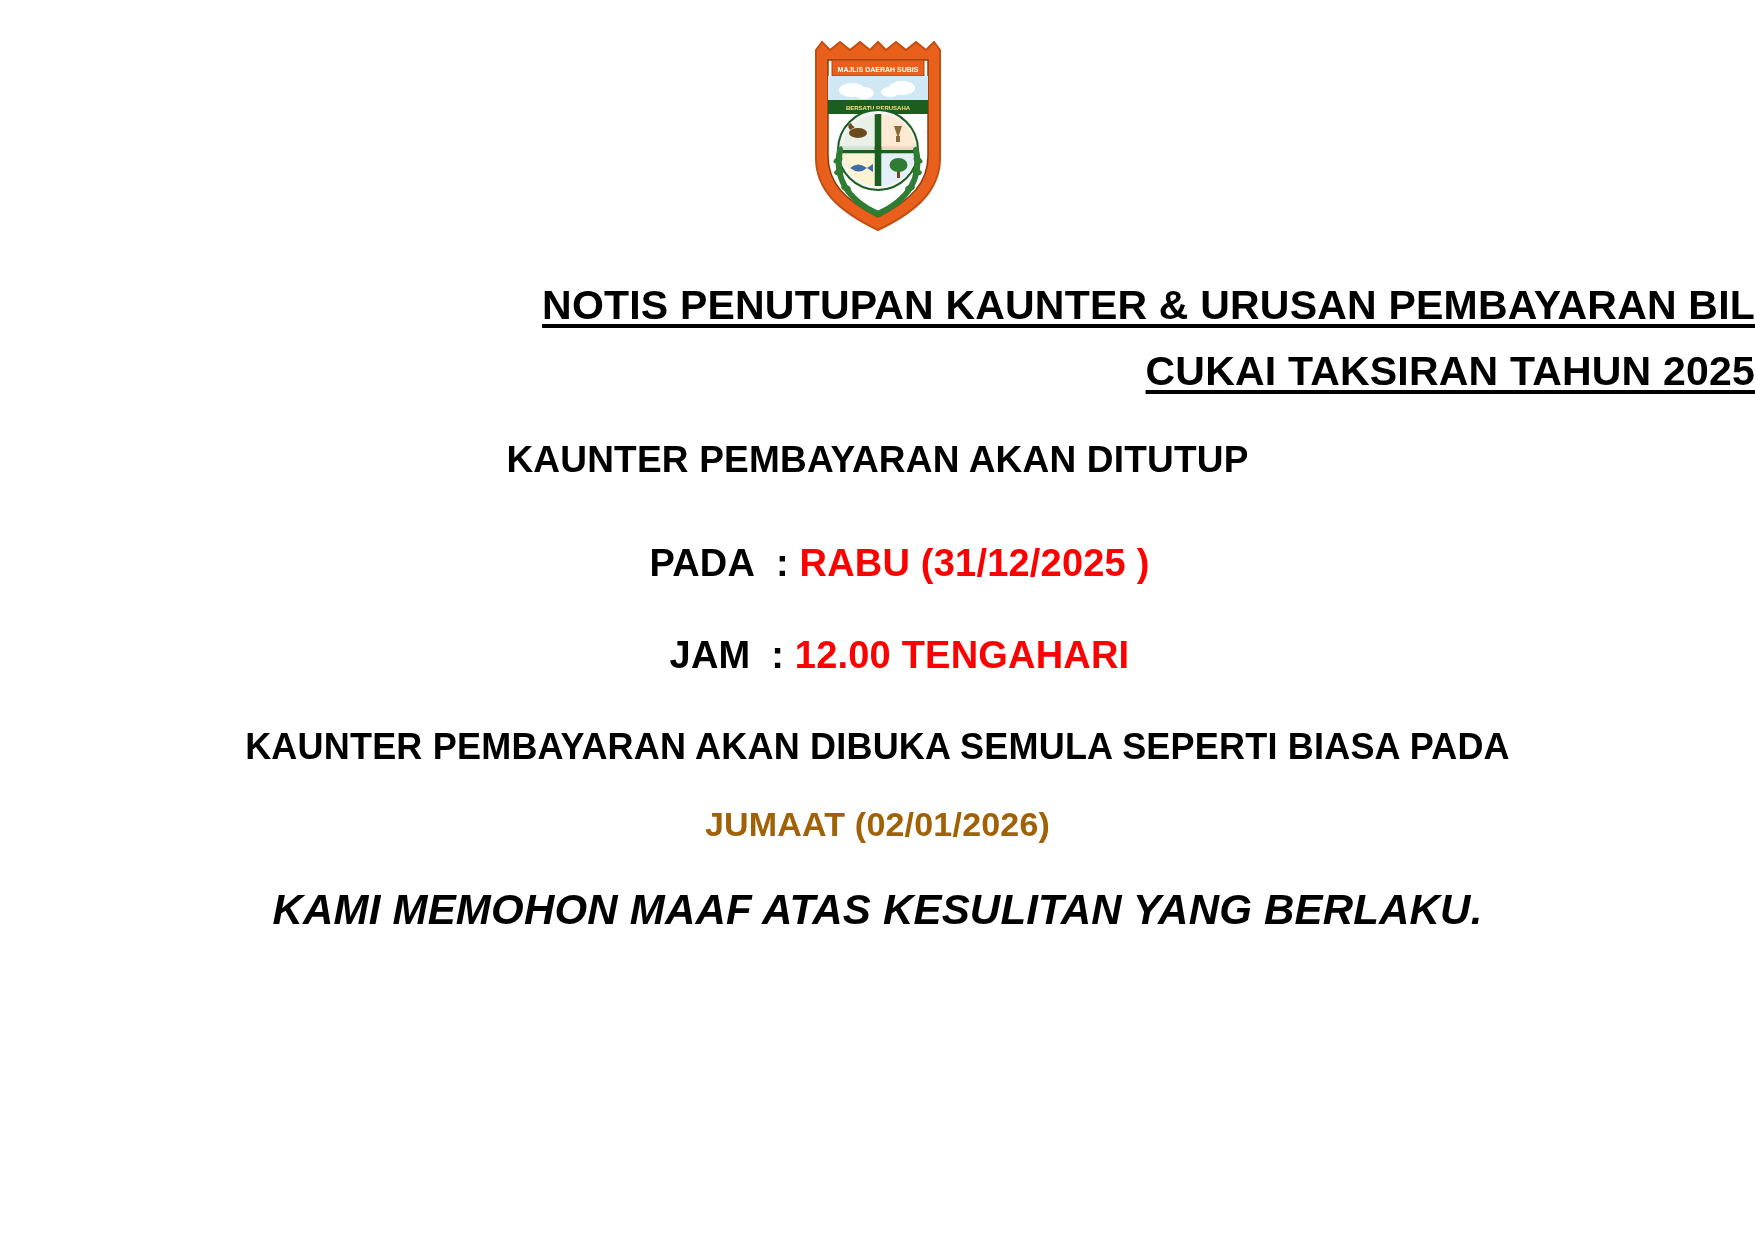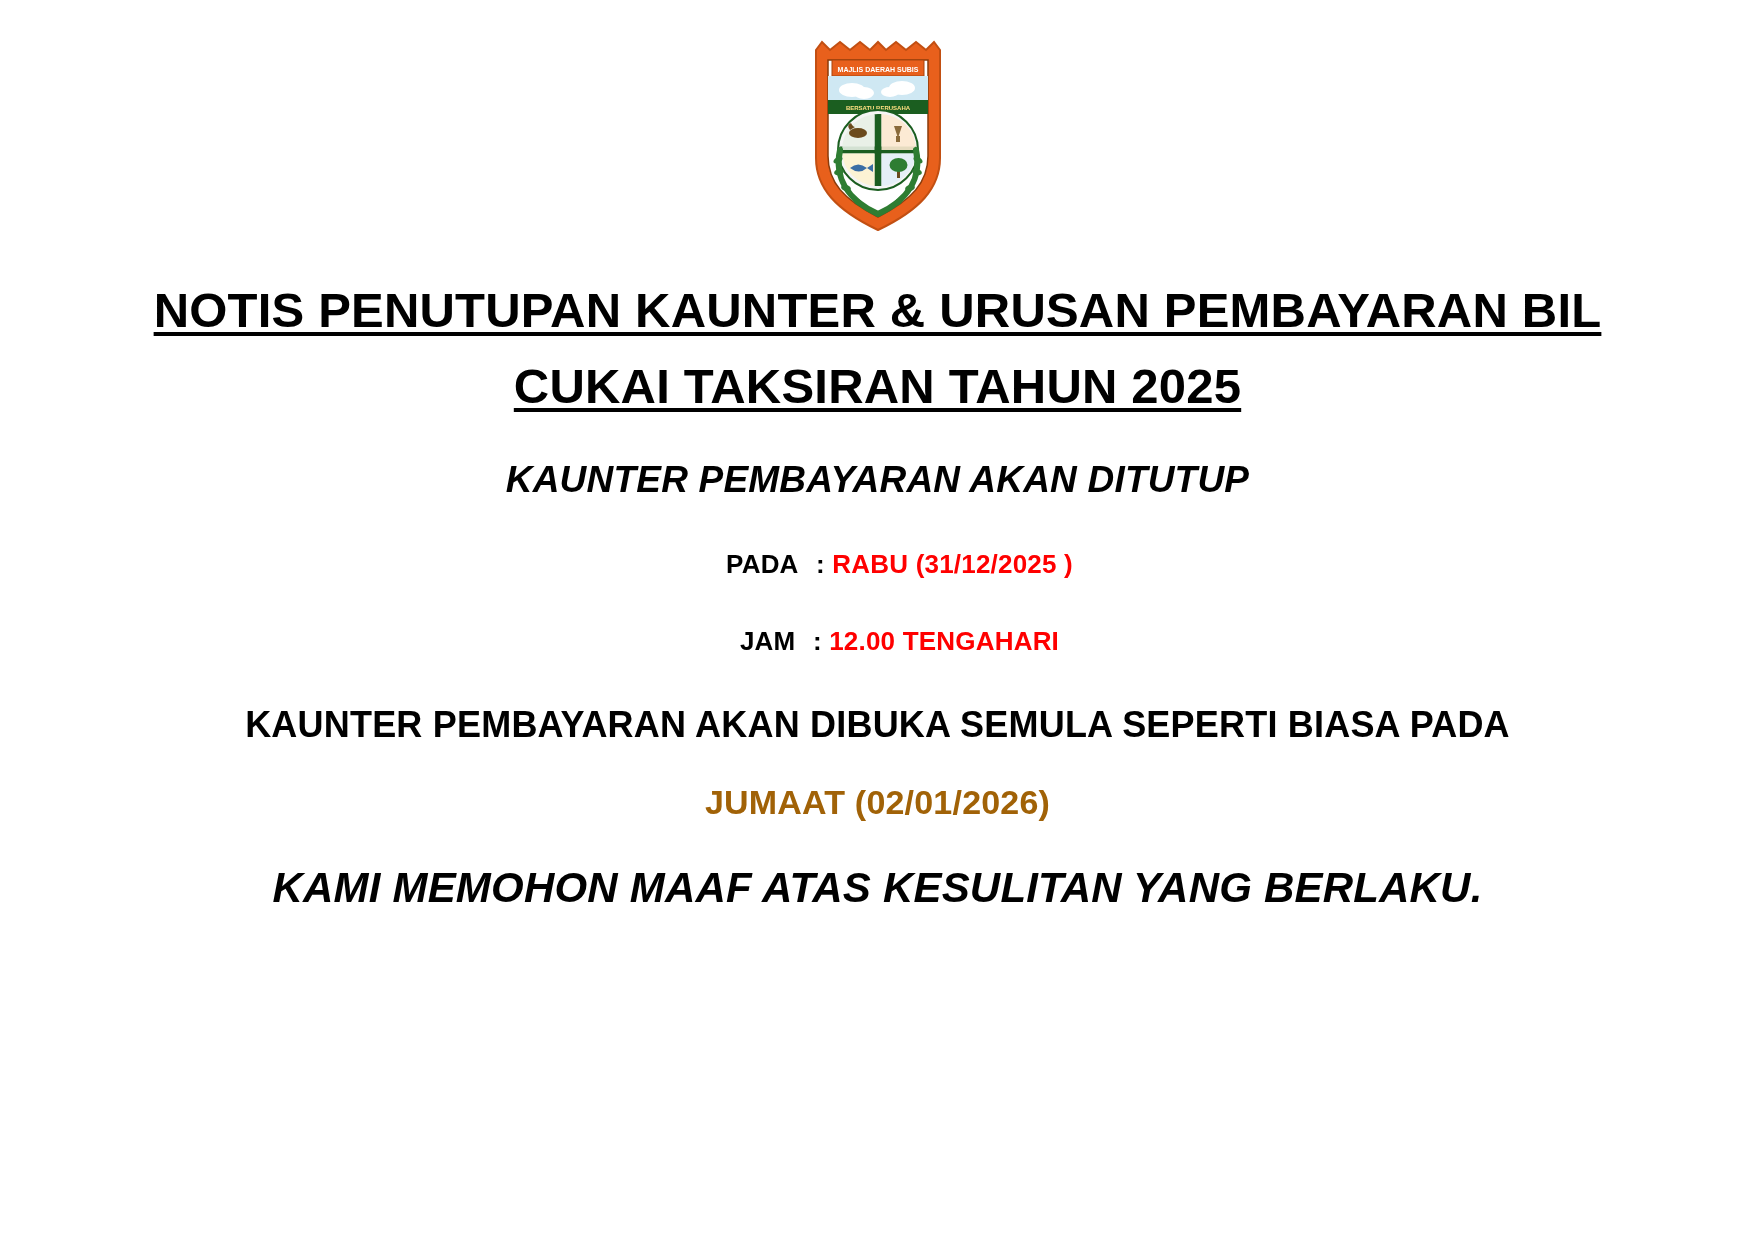--- a/index.html
+++ b/index.html
@@ -40,37 +40,37 @@
   .notice {
     width: 100%;
     text-align: center;
     margin-top: 42px;
   }
   .line {
     line-height: 1.26;
     letter-spacing: 0.2px;
   }
   .title {
-    font-size: 49px;
+    font-size: 41px;
     font-weight: bold;
     text-decoration: underline;
     text-underline-offset: 5px;
+    text-align: right;
   }
   .title-1 { margin-bottom: 14px; }
   .title-2 { margin-bottom: 40px; }
 
   .sub {
     font-size: 37px;
     font-weight: bold;
-    margin-bottom: 44px;
-    font-style: italic;
+    margin-bottom: 56px;
   }
 
   .kv {
-    font-size: 26px;
+    font-size: 38px;
     font-weight: bold;
     margin-bottom: 44px;
     padding-left: 44px;
   }
   .kv .label-cell {
     display: inline-block;
     text-align: left;
   }
   .kv .red { color: #ff0000; }
 

